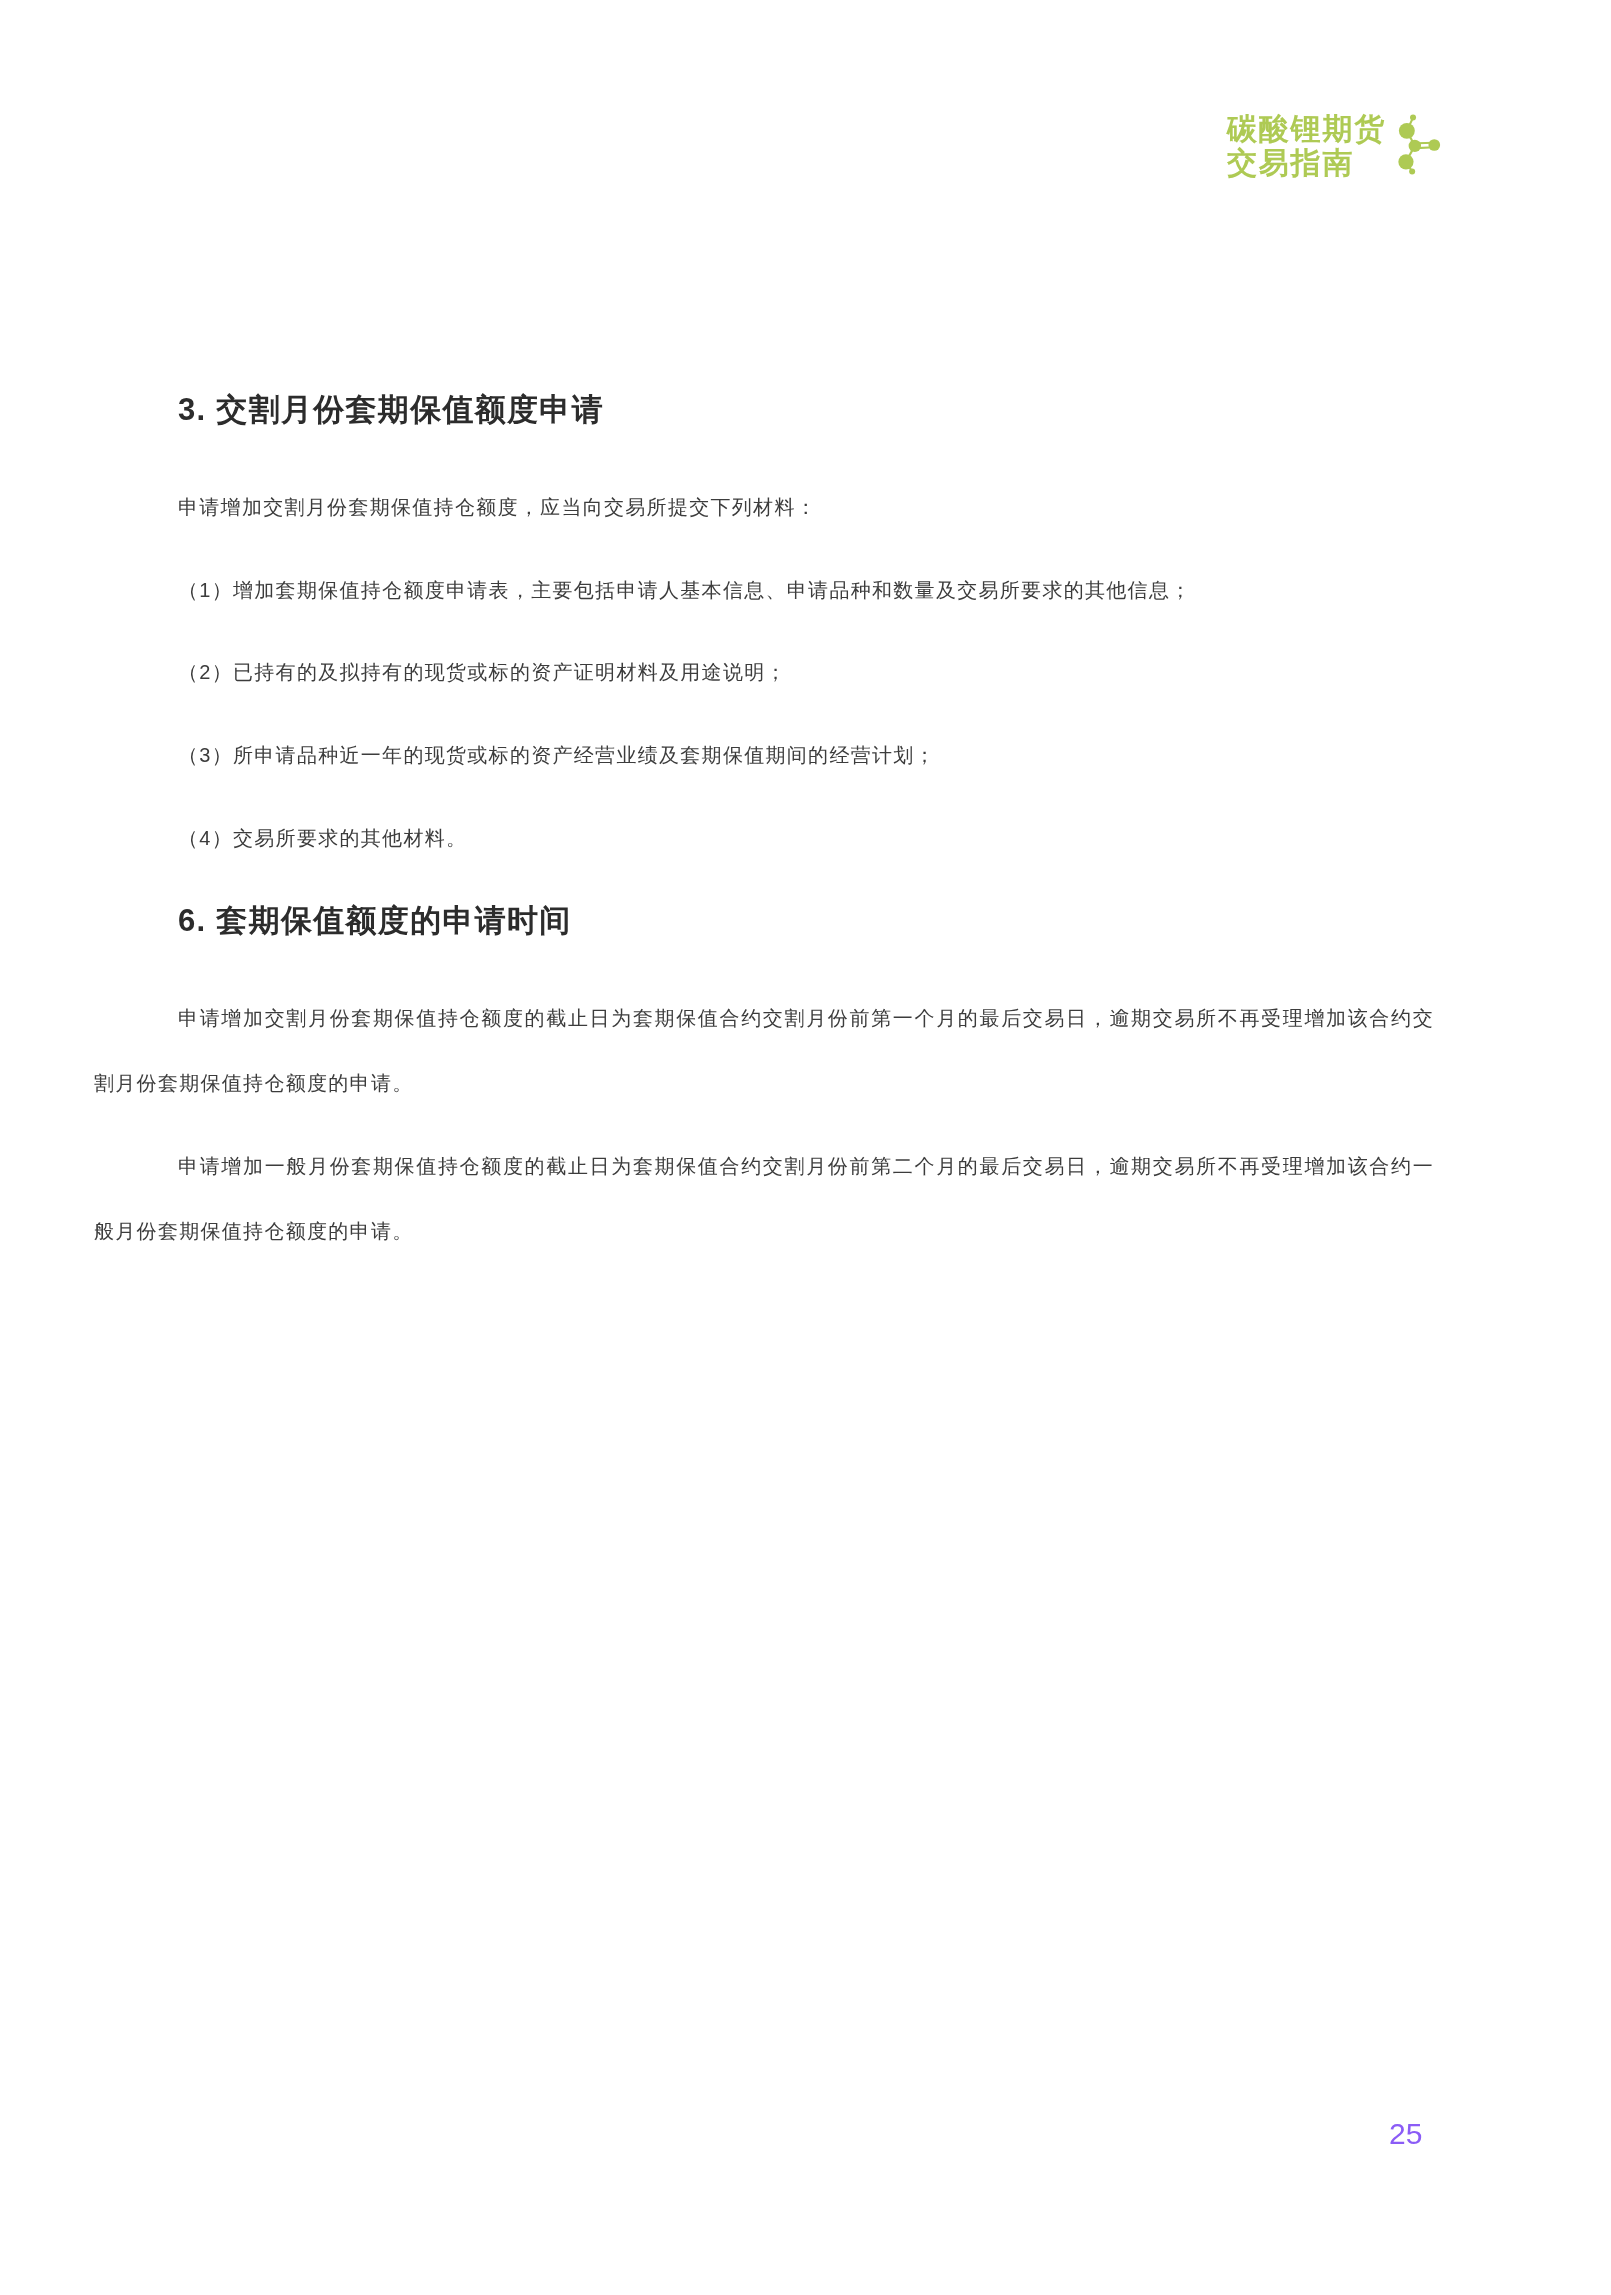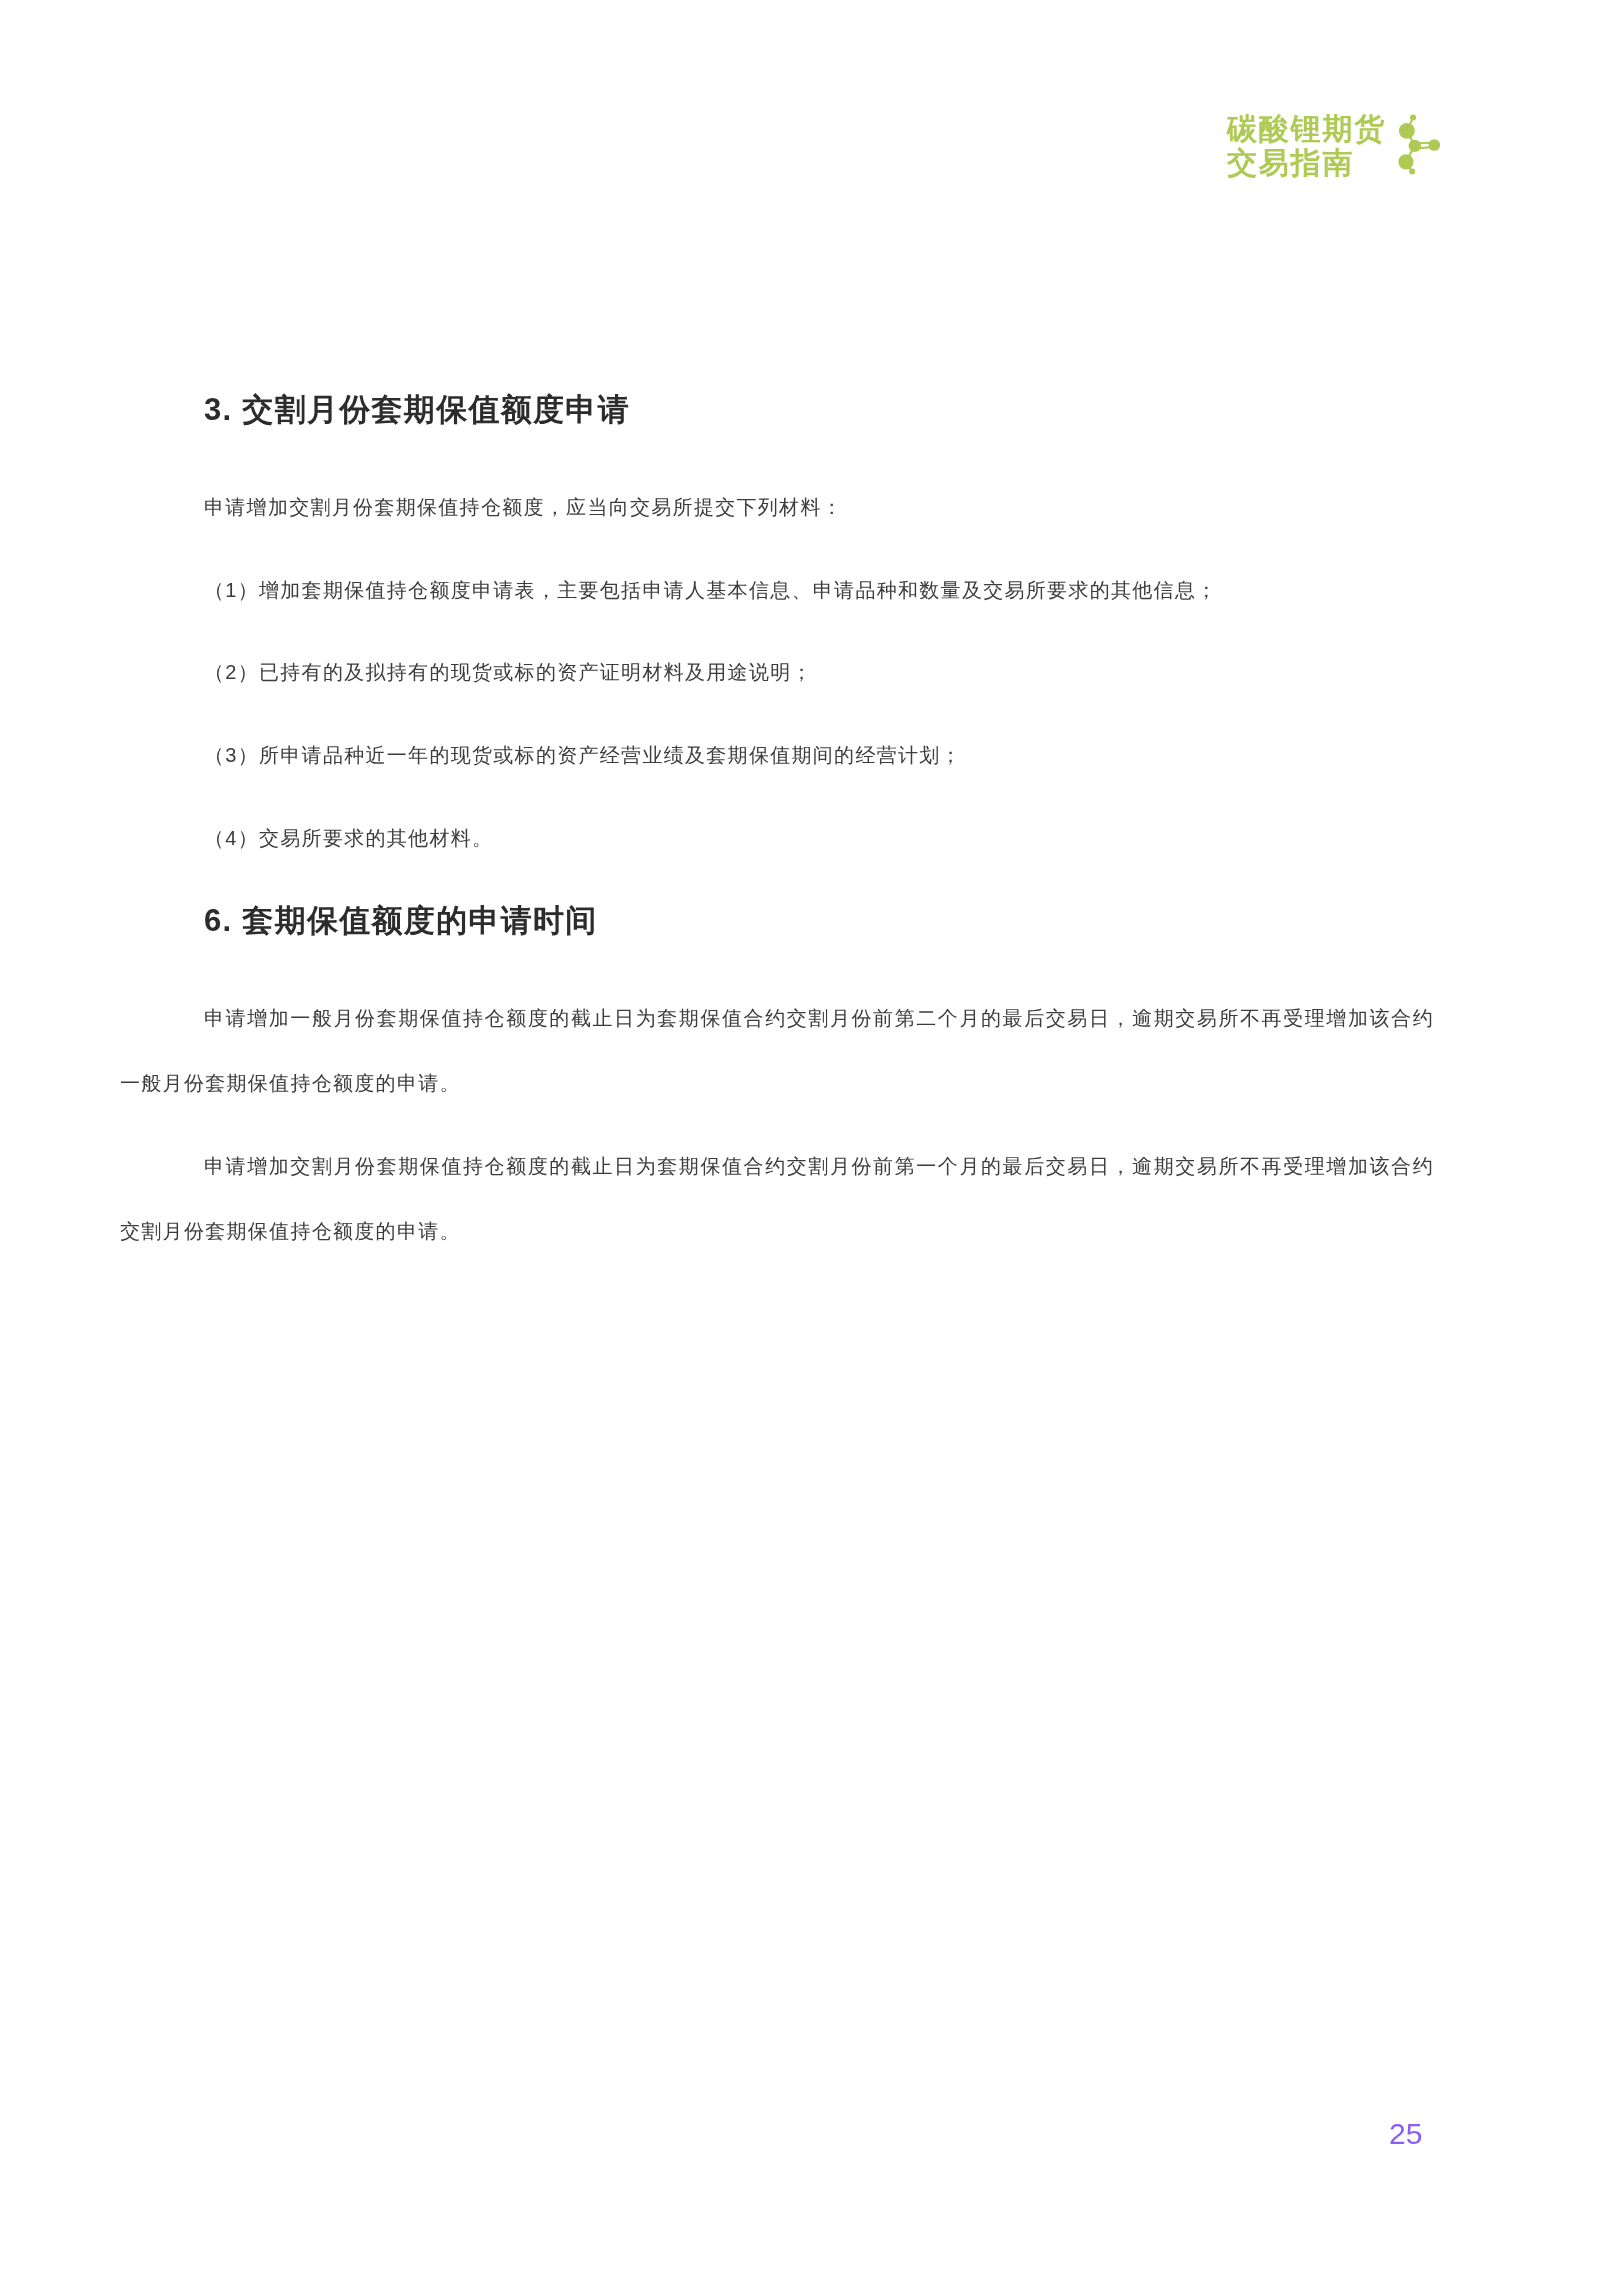--- a/index.html
+++ b/index.html
@@ -33,21 +33,21 @@
     white-space: nowrap;
   }
   .logo-icon {
     margin-left: 12.4px;
     margin-top: 1.8px;
     flex: 0 0 auto;
   }
 
   
   .content {
-    padding: 377px 146px 0 120px;
+    padding: 377px 146px 0 94px;
     color: #3c3c3c;
   }
   .content h2 {
     font-size: 31px;
     font-weight: 700;
     color: #2c2c2c;
     line-height: 65px;
     letter-spacing: 1.3px;
     text-indent: 84px;
     margin: 17.7px 0 33px 0;
@@ -104,20 +104,20 @@
 
   <div class="content">
     <h2>3. 交割月份套期保值额度申请</h2>
     <p>申请增加交割月份套期保值持仓额度，应当向交易所提交下列材料：</p>
     <p>（1）增加套期保值持仓额度申请表，主要包括申请人基本信息、申请品种和数量及交易所要求的其他信息；</p>
     <p>（2）已持有的及拟持有的现货或标的资产证明材料及用途说明；</p>
     <p>（3）所申请品种近一年的现货或标的资产经营业绩及套期保值期间的经营计划；</p>
     <p>（4）交易所要求的其他材料。</p>
 
     <h2>6. 套期保值额度的申请时间</h2>
+    <p>申请增加交割月份套期保值持仓额度的截止日为套期保值合约交割月份前第一个月的最后交易日，逾期交易所不再受理增加该合约交割月份套期保值持仓额度的申请。</p>
     <p>申请增加一般月份套期保值持仓额度的截止日为套期保值合约交割月份前第二个月的最后交易日，逾期交易所不再受理增加该合约一般月份套期保值持仓额度的申请。</p>
-    <p>申请增加交割月份套期保值持仓额度的截止日为套期保值合约交割月份前第一个月的最后交易日，逾期交易所不再受理增加该合约交割月份套期保值持仓额度的申请。</p>
   </div>
 
   <div class="page-number">25</div>
 
 </div>
 
 
 </body></html>

